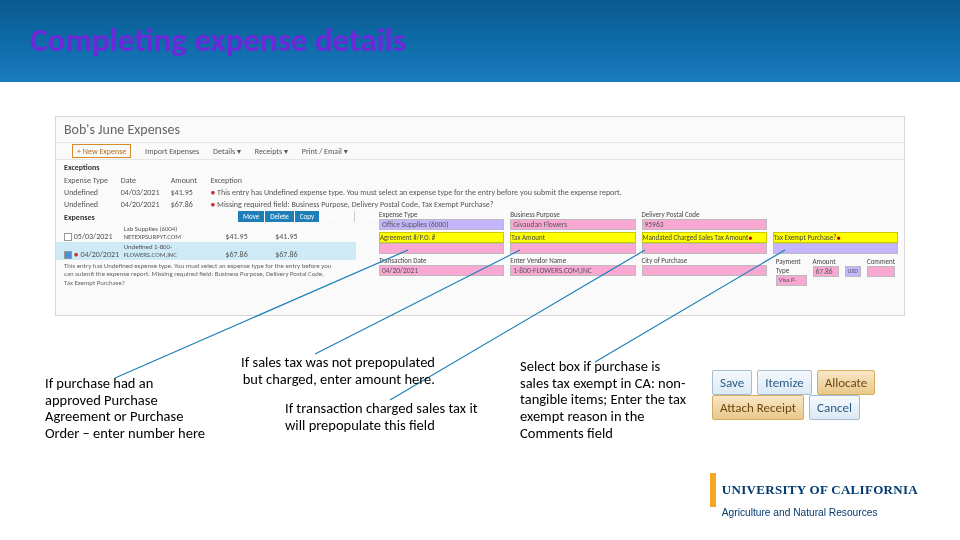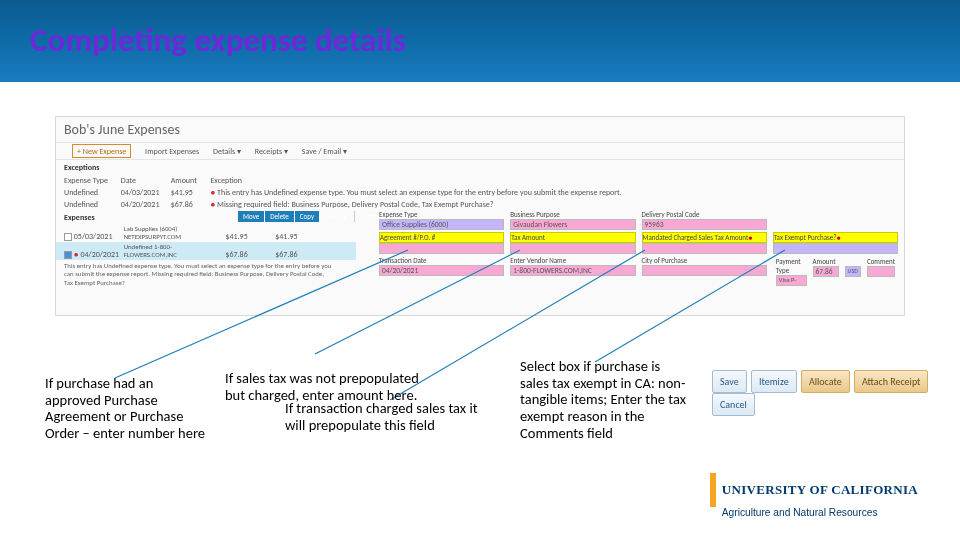--- a/index.html
+++ b/index.html
@@ -30,25 +30,25 @@
   .redstar { color: #c00; }
   .sc-mid-btns { position: absolute; left: 182px; top: 94px; }
   .sc-mid-btns span { display: inline-block; font-size: 7px; padding: 1px 5px; color: #fff; margin-right: 1px; }
   .bt-move { background: #1e7fb8; } .bt-del { background: #1e7fb8; } .bt-copy { background: #1e7fb8; }
   .sc-view { display:inline-block; font-size:7px; padding:1px 4px; margin-left:2px; color:#333; }
   .sc-chk { display:inline-block; width:8px; height:8px; border:1px solid #999; background:#fff; vertical-align:middle; }
   .sc-det { font-size:6.8px; color:#666; padding:2px 8px; width:285px; line-height:1.2; }
 
   .callout { position: absolute; font-size: 14.5px; line-height: 1.15; color: #000; }
   .c1 { top: 375px; left: 45px; width: 165px; }
-  .c2 { top: 370px; left: 225px; width: 210px; }
+  .c2 { top: 354px; left: 225px; width: 210px; text-align: right; }
   .c3 { top: 400px; left: 285px; width: 210px; }
   .c4 { top: 358px; left: 520px; width: 170px; }
 
-  .btn-row { position: absolute; top: 370px; left: 712px; font-size: 10px; }
+  .btn-row { position: absolute; top: 370px; left: 712px; font-size: 13px; }
   .btn-row span { display: inline-block; padding: 4px 7px; border: 1px solid #a4bcd2; background: linear-gradient(#f4f9fd,#dce9f4); margin-right: 2px; color: #2a5a86; border-radius: 2px; }
   .btn-row .orangeb { background: linear-gradient(#f9e6c6,#e8c98a); border-color:#d4ad63; color:#6a4a10; }
 
   .logo { position: absolute; bottom: 22px; right: 42px; text-align: left; font-family: Georgia, serif; }
   .logo-bar { display:inline-block; width:6px; height:34px; background:#f5a623; vertical-align:middle; margin-right:6px; }
   .logo-main { color: #003a70; font-size: 13px; font-weight: bold; letter-spacing: 0.3px; vertical-align:middle; display:inline-block; }
   .logo-sub { color: #003a70; font-size: 10.2px; margin-top:0px; padding-left:12px; font-family: Arial, sans-serif; }
 
   svg.lines { position: absolute; top: 0; left: 0; pointer-events: none; }
 </style>
@@ -58,21 +58,21 @@
 <div class="title-bar"></div>
 <div class="title-text">Completing expense details</div>
 
 <div class="screenshot">
   <div class="sc-title">Bob's June Expenses</div>
   <div class="sc-toolbar">
     <span class="orange">+ New Expense</span>
     <span>Import Expenses</span>
     <span>Details ▾</span>
     <span>Receipts ▾</span>
-    <span>Save / Email ▾</span>
+    <span>Print / Email ▾</span>
   </div>
   <div class="sc-section-head">Exceptions</div>
   <div class="sc-row">
     <span class="w50">Expense Type</span>
     <span class="w40">Date</span>
     <span class="w30">Amount</span>
     <span>Exception</span>
   </div>
   <div class="sc-row">
     <span class="w50">Undefined</span>

